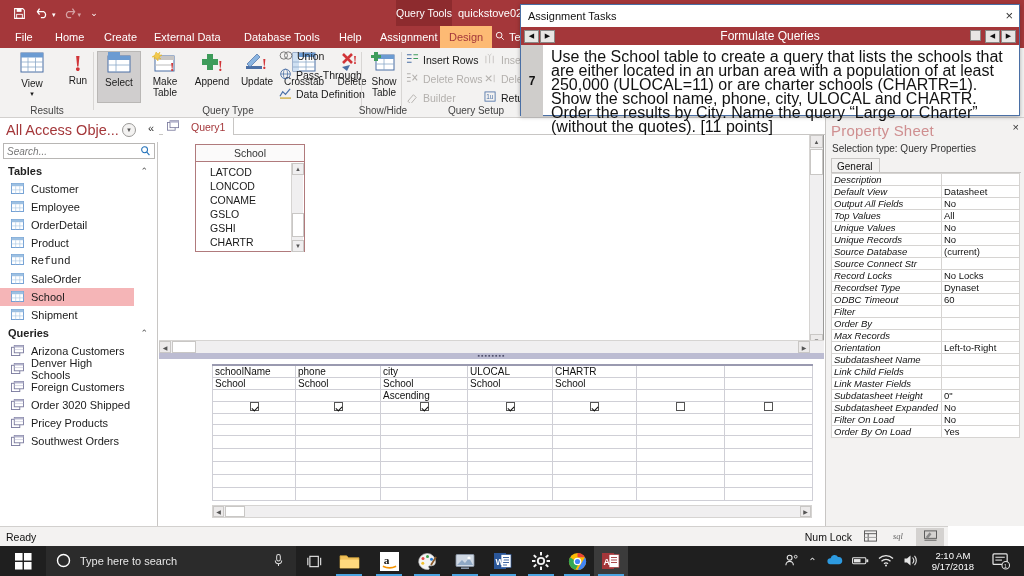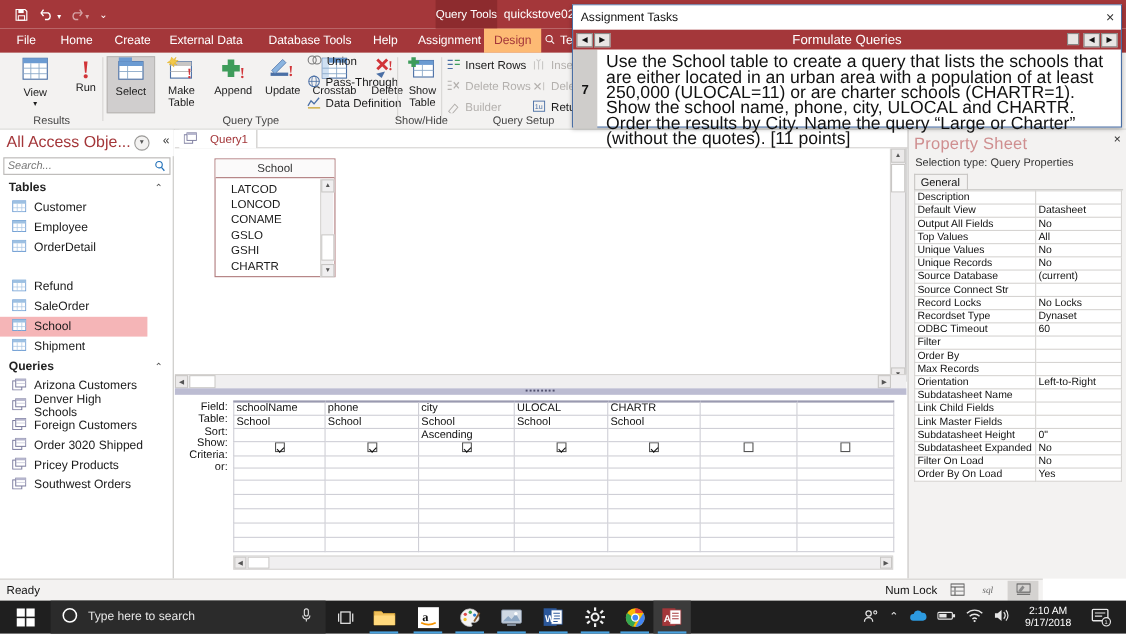--- a/index.html
+++ b/index.html
@@ -259,21 +259,21 @@
   }
   .proprule { position:absolute; left:5px; top:54px; width:190px; height:1px; background:#c8c6c4; }
   .proptbl {
     position:absolute; left:5px; top:55px; width:189px;
     border-collapse:collapse; table-layout:fixed; background:#fff;
   }
   .proptbl td {
     border:1px solid #d6d4d2; height:11.3px; padding:0 2px;
     font-size:9.5px; color:#111; white-space:nowrap; overflow:hidden;
   }
-  .proptbl td.k { width:110px; }
+  .proptbl td.k { width:110px;font-style:italic; }
 
   
   .statusbar {
     position:absolute; left:0; top:526px; width:948px; height:20px;
     background:#f3f2f1; border-top:1px solid #d2d0ce;
     display:flex; align-items:center;
   }
   .statusbar .ready { font-size:10.5px; color:#111; padding-left:6px; }
   .statusbar .numlock { position:absolute; right:96px; font-size:10.5px; color:#111; }
   .vbtn {
@@ -656,21 +656,31 @@
     <div class="navitem" style="top:98px;">
       <span><svg width="13" height="11" viewBox="0 0 14 12">
             <rect x=".5" y=".5" width="13" height="11" fill="#fff" stroke="#6b9bd2"></rect>
             <rect x=".5" y=".5" width="13" height="3" fill="#9dc0e2"></rect>
             <line x1=".5" y1="7.5" x2="13.5" y2="7.5" stroke="#a9c6e4" stroke-width=".7"></line>
             <line x1="5" y1="3.5" x2="5" y2="11.5" stroke="#a9c6e4" stroke-width=".7"></line>
             <line x1="9.5" y1="3.5" x2="9.5" y2="11.5" stroke="#a9c6e4" stroke-width=".7"></line>
           </svg></span>
       <span>OrderDetail</span>
     </div>
-    <div class="navitem" style="top:134px;">
+    <div class="navitem" style="top:116px;">
+      <span><svg width="13" height="11" viewBox="0 0 14 12">
+            <rect x=".5" y=".5" width="13" height="11" fill="#fff" stroke="#6b9bd2"></rect>
+            <rect x=".5" y=".5" width="13" height="3" fill="#9dc0e2"></rect>
+            <line x1=".5" y1="7.5" x2="13.5" y2="7.5" stroke="#a9c6e4" stroke-width=".7"></line>
+            <line x1="5" y1="3.5" x2="5" y2="11.5" stroke="#a9c6e4" stroke-width=".7"></line>
+            <line x1="9.5" y1="3.5" x2="9.5" y2="11.5" stroke="#a9c6e4" stroke-width=".7"></line>
+          </svg></span>
+      <span>Product</span>
+    </div>
+    <div class="navitem" style="top:134px;font-family:Liberation Mono, monospace;">
       <span><svg width="13" height="11" viewBox="0 0 14 12">
             <rect x=".5" y=".5" width="13" height="11" fill="#fff" stroke="#6b9bd2"></rect>
             <rect x=".5" y=".5" width="13" height="3" fill="#9dc0e2"></rect>
             <line x1=".5" y1="7.5" x2="13.5" y2="7.5" stroke="#a9c6e4" stroke-width=".7"></line>
             <line x1="5" y1="3.5" x2="5" y2="11.5" stroke="#a9c6e4" stroke-width=".7"></line>
             <line x1="9.5" y1="3.5" x2="9.5" y2="11.5" stroke="#a9c6e4" stroke-width=".7"></line>
           </svg></span>
       <span>Refund</span>
     </div>
     <div class="navitem" style="top:152px;">
@@ -805,28 +815,20 @@
   <div class="hscrollrow">
     <div class="ar" style="left:0;">◀</div>
     <div class="thumb"></div>
     <div class="ar" style="right:14px;">▶</div>
   </div>
   <div class="splitter">
       <span class="grip">▪▪▪▪▪▪▪▪</span>
     </div>
 
   <div class="gridwrap">
-    <div class="rowlabels">
-      <div class="rl">Field:</div>
-      <div class="rl">Table:</div>
-      <div class="rl">Sort:</div>
-      <div class="rl">Show:</div>
-      <div class="rl">Criteria:</div>
-      <div class="rl">or:</div>
-    </div>
 
     <table class="gridtbl">
       <colgroup>
         <col style="width:83px">
           <col style="width:85px">
           <col style="width:87px">
         <col style="width:85px">
           <col style="width:84px">
           <col style="width:88px">
           <col style="width:88px">

